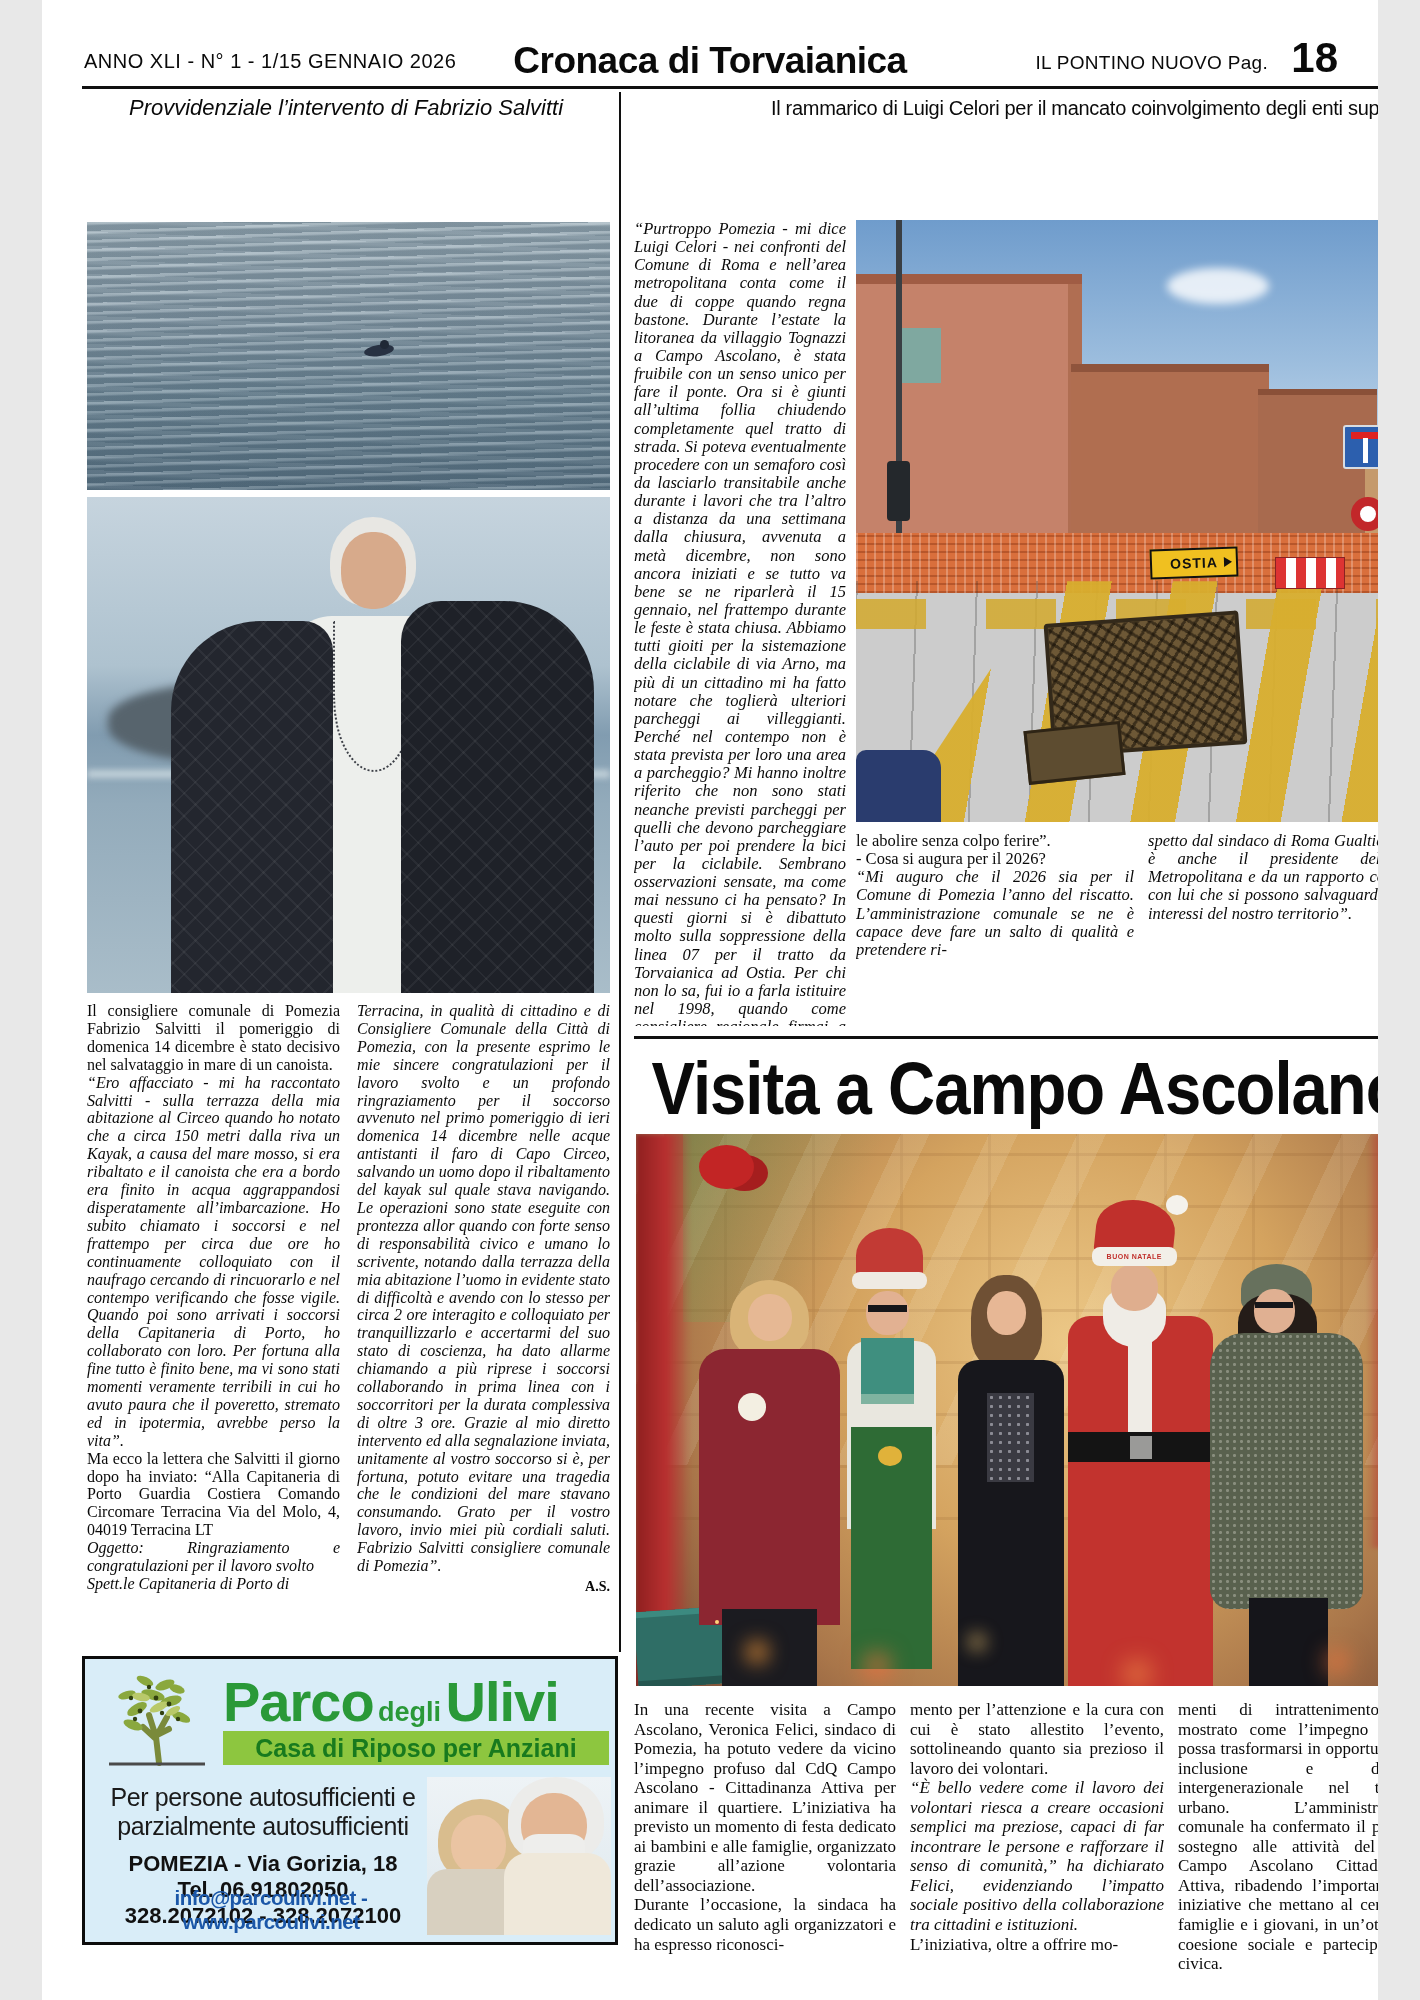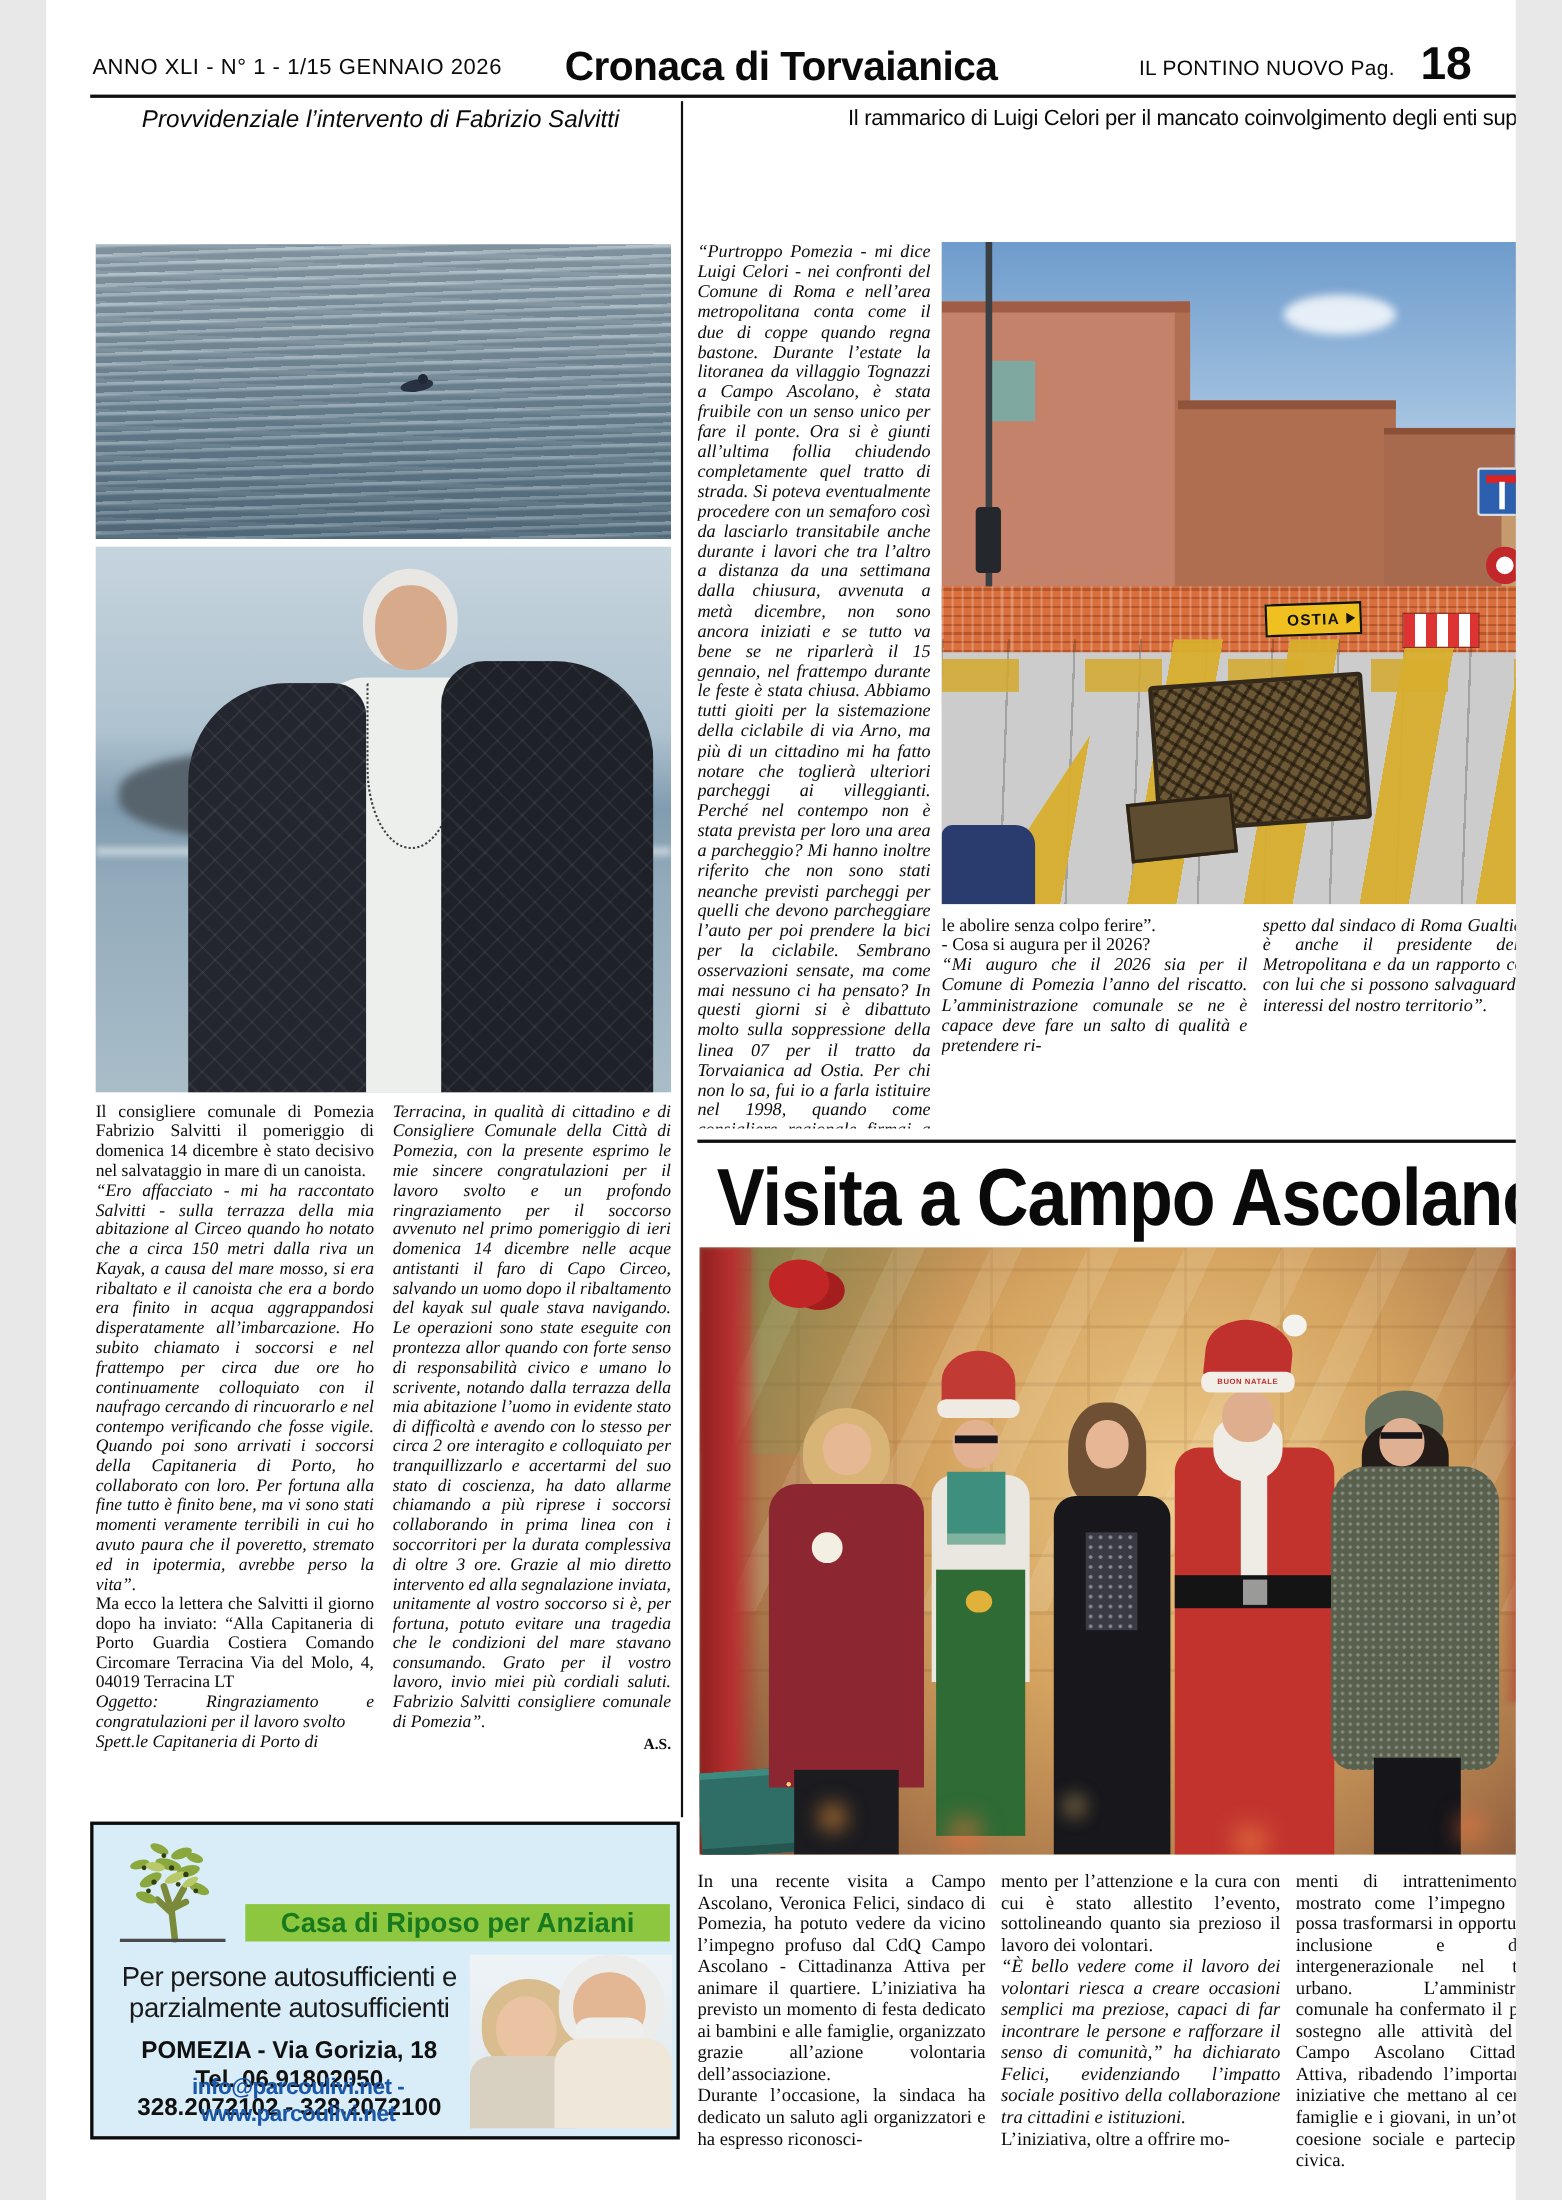--- a/index.html
+++ b/index.html
@@ -359,20 +359,25 @@
             <circle cx="62" cy="37" r="2.4"></circle>
           <circle cx="42" cy="20" r="2.2"></circle>
             <circle cx="71" cy="52" r="2.2"></circle>
             <circle cx="24" cy="31" r="2.2"></circle>
           <circle cx="55" cy="46" r="2.2"></circle>
             <circle cx="28" cy="52" r="2.2"></circle>
         </g>
         <line x1="2" y1="97" x2="98" y2="97" stroke="#4a4a4a" stroke-width="3"></line>
       </svg>
     </div>
+    <div class="title">
+      <span class="big">Parco</span>
+      <span class="small">degli</span>
+      <span class="big">Ulivi</span>
+    </div>
     <div class="band">
       <span>Casa di Riposo per Anziani</span>
     </div>
     <div class="line1">Per persone autosufficienti e parzialmente autosufficienti</div>
     <div class="contact">
       <div>POMEZIA - Via Gorizia, 18</div>
       <div>Tel. 06.91802050</div>
       <div>328.2072102 - 328.2072100</div>
     </div>
     <div class="web">info@parcoulivi.net - www.parcoulivi.net</div>

